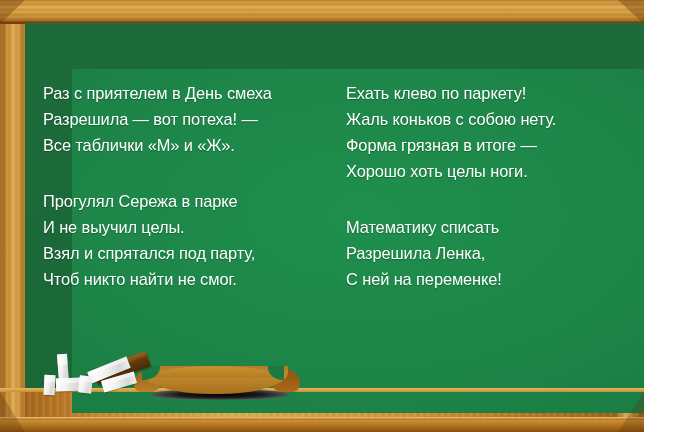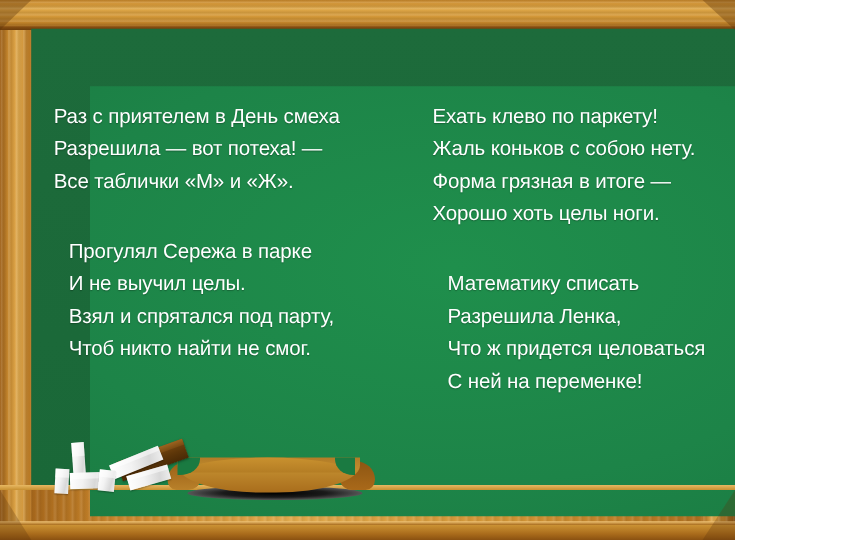--- a/index.html
+++ b/index.html
@@ -7,21 +7,21 @@
     padding: 0;
     background: #ffffff;
   }
   body {
     font-family: "Liberation Sans", sans-serif;
   }
 
   
   .scene {
     position: relative;
-    width: 588px;
+    width: 644px;
     height: 432px;
     overflow: hidden;
     background: #a16207;
   }
 
   
   .frame {
     position: absolute;
     left: 0; top: 0;
     width: 676px; height: 432px;
@@ -179,21 +179,21 @@
     color: #ffffff;
     font-size: 16.4px;
     line-height: 26px;
     white-space: nowrap;
     letter-spacing: -0.1px;
     text-shadow: 0 1px 1px rgba(0,0,0,0.28);
   }
   .col-left  { left: 43px;  top: 80px; }
   .col-right { left: 346px; top: 80px; }
   .stanza { margin: 0 0 30px 0; }
-  .stanza:last-child { margin-bottom: 0; margin-left: 12px; }
+  .stanza:last-child { margin-bottom: 0; }
   .line { display: block; }
 
   
   .tray {
     position: absolute;
     left: 142px; bottom: 36px;
     width: 146px; height: 30px;
   }
   .tray-shadow {
     position: absolute;
@@ -330,21 +330,20 @@
     <div class="column col-right">
       <div class="stanza">
         <span class="line">Ехать клево по паркету!</span>
         <span class="line">Жаль коньков с собою нету.</span>
         <span class="line">Форма грязная в итоге —</span>
         <span class="line">Хорошо хоть целы ноги.</span>
       </div>
       <div class="stanza">
         <span class="line">Математику списать</span>
         <span class="line">Разрешила Ленка,</span>
-        <span class="line">Что ж придется целоваться</span>
         <span class="line">С ней на переменке!</span>
       </div>
     </div>
 
   </div>
 
   <div class="tray">
     <div class="tray-shadow"></div>
     <div class="tray-lip-l"></div>
     <div class="tray-lip-r"></div>

